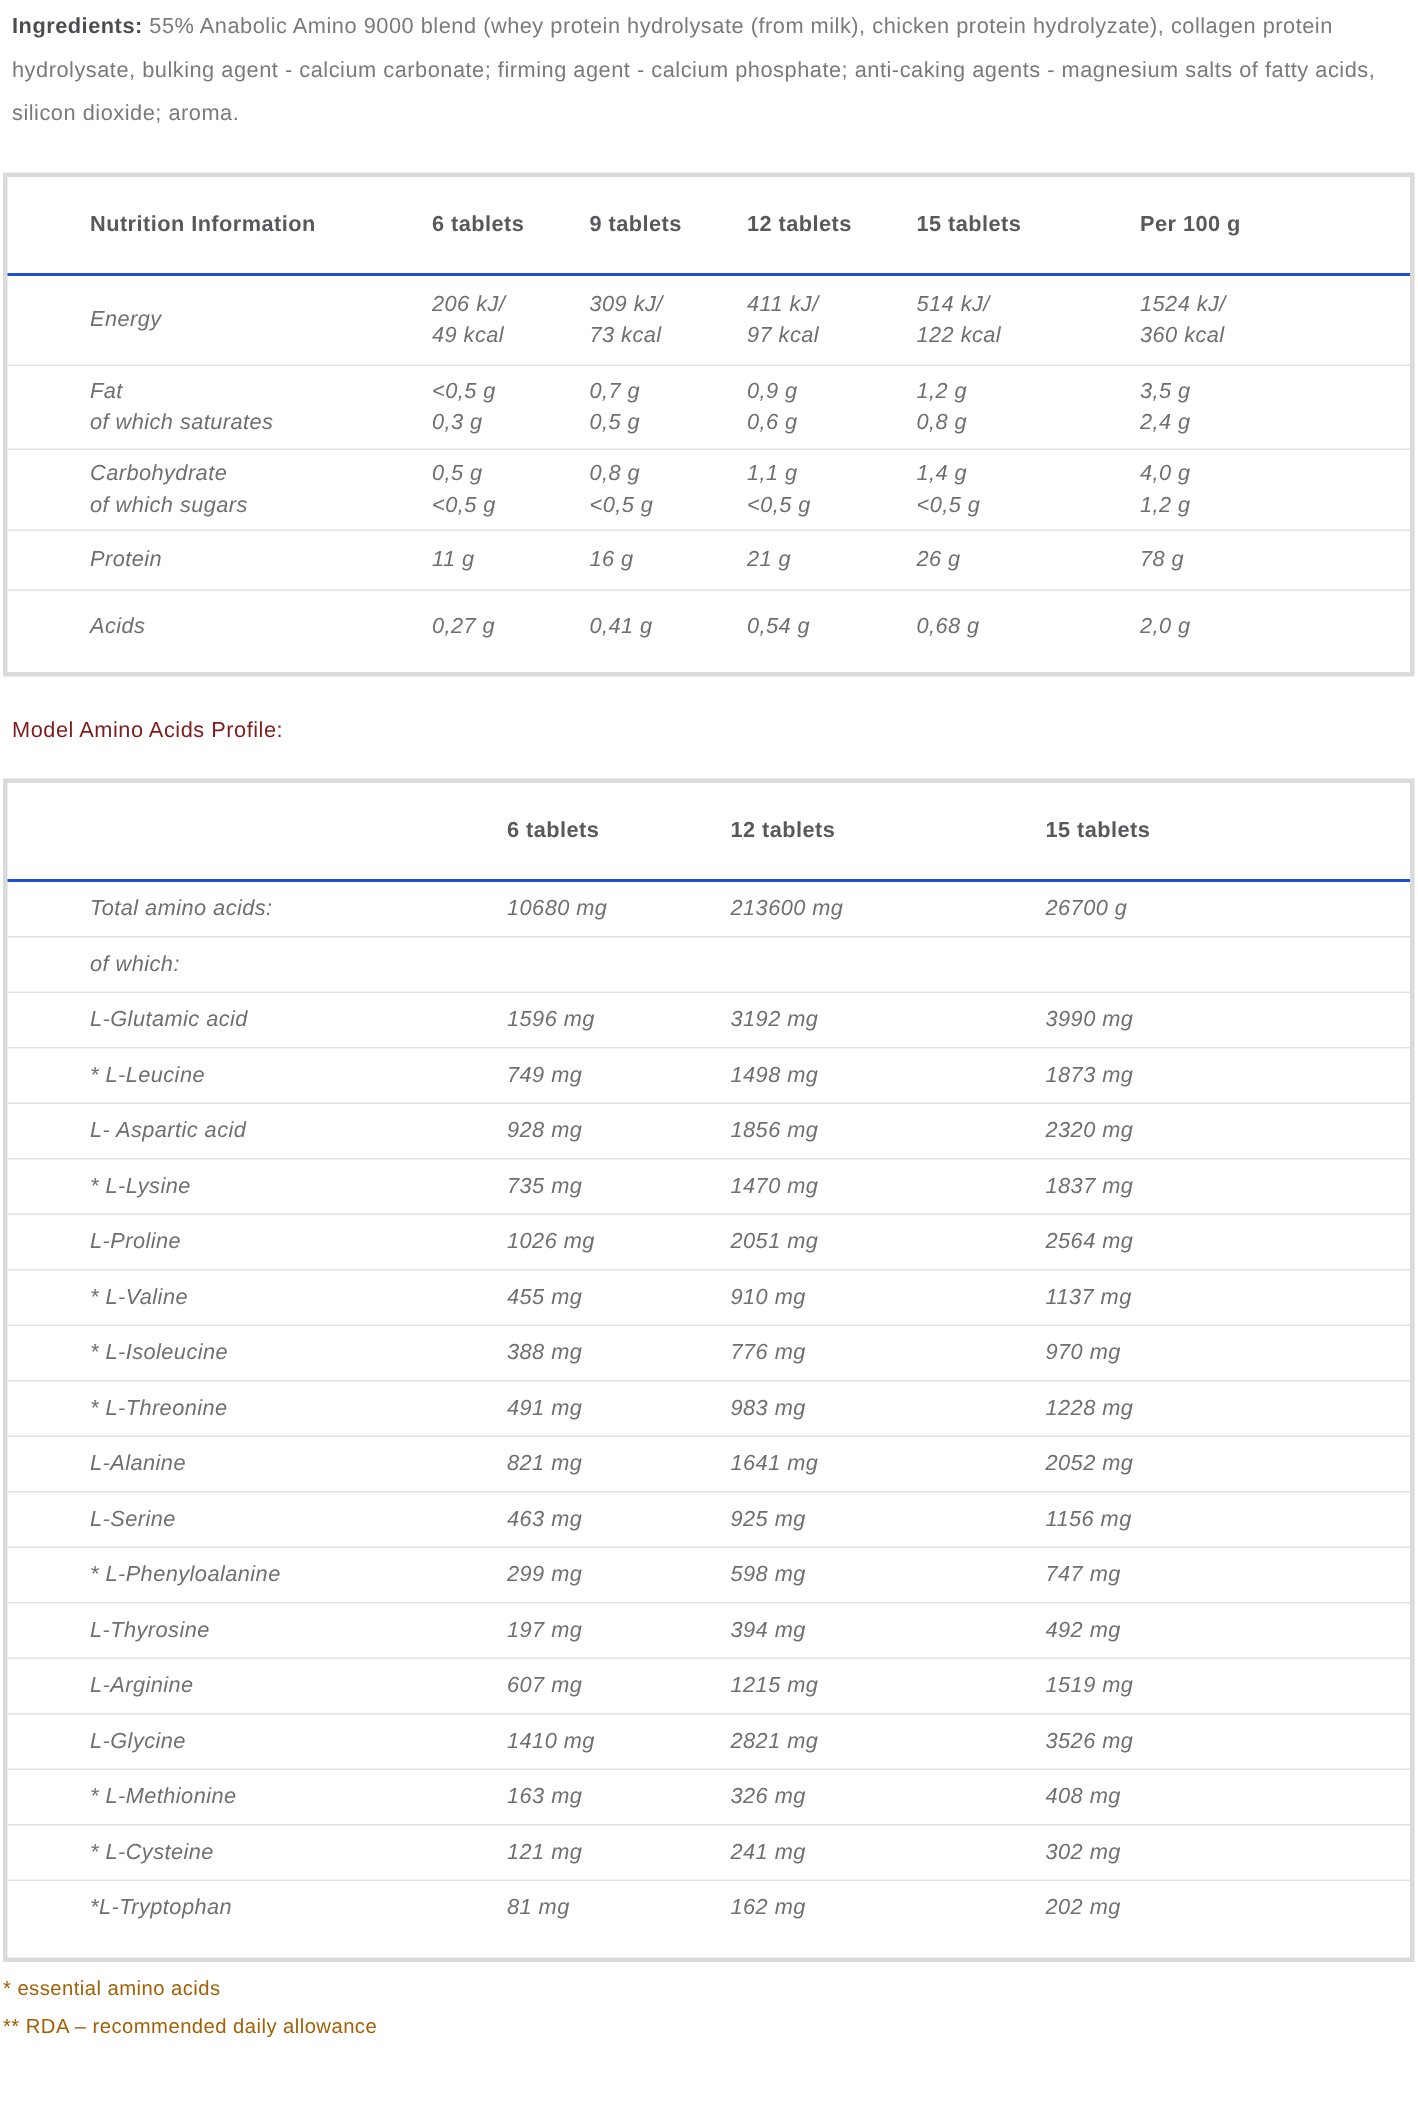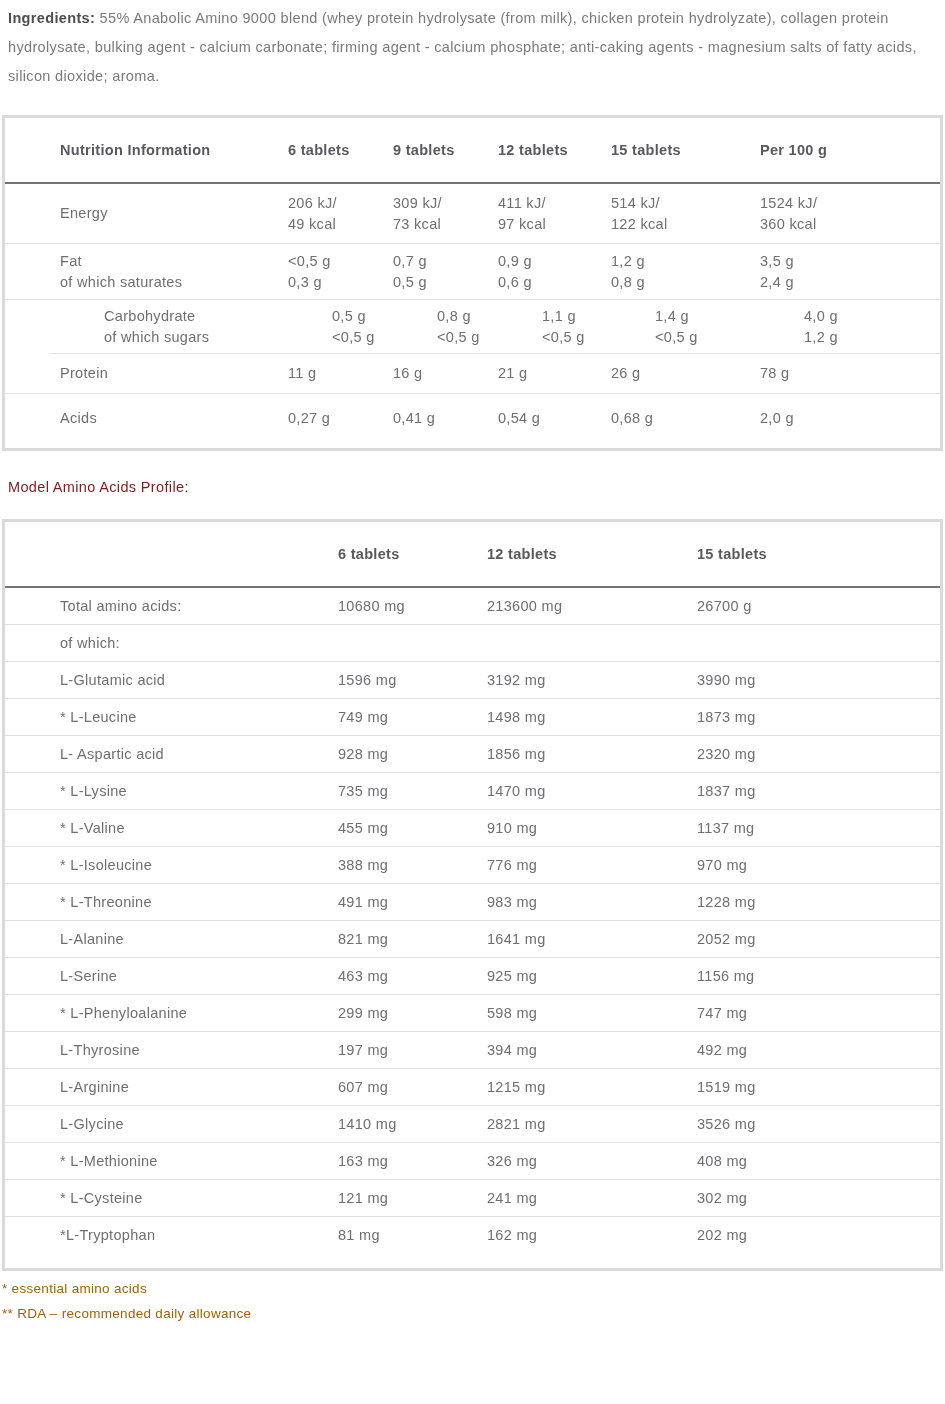--- a/index.html
+++ b/index.html
@@ -40,48 +40,49 @@
     box-sizing: border-box;
     padding-left: 55px;
     padding-right: 10px;
   }
   .n-grid { grid-template-columns: 228px 105px 105px 113px 149px 1fr; }
   .a-grid { grid-template-columns: 278px 149px 210px 1fr; }
 
   .thead {
     height: 66px;
     align-items: center;
-    border-bottom: 2px solid #737373;
+    border-bottom: 2px solid #1d4ed8;
     margin: 0 0 0 0;
   }
   .head-cell {
     font-weight: 700;
     font-size: 14.5px;
     letter-spacing: 0.3px;
     color: #58595d;
   }
 
   .row {
     align-items: center;
     border-bottom: 1px solid #e1e1e2;
+    font-style: italic;
   }
   .rows .row:last-child { border-bottom: none; }
 
   .cell {
     font-size: 14.5px;
     letter-spacing: 0.3px;
     color: #6e6f72;
     line-height: 21px;
   }
   .cell .line { line-height: 21px; }
 
   
   #n-rows .row:nth-child(1) { height: 60px; }
   #n-rows .row:nth-child(2) { height: 56px; }
-  #n-rows .row:nth-child(3) { height: 54px; margin-left: 44px; }
+  #n-rows .row:nth-child(3) { height: 54px; }
   #n-rows .row:nth-child(4) { height: 40px; }
   #n-rows .row:nth-child(5) { height: 48px; }
 
   
   #a-rows .row { height: 37px; }
   #a-rows .row .cell { line-height: 17px; }
 
   
   .section-label {
     margin: 28px 0 0 8px;
@@ -277,20 +278,26 @@
           <div class="cell">1856 mg</div>
           <div class="cell">2320 mg</div>
         </div>
         <div class="grid a-grid row">
           <div class="cell">* L-Lysine</div>
           <div class="cell">735 mg</div>
           <div class="cell">1470 mg</div>
           <div class="cell">1837 mg</div>
         </div>
         <div class="grid a-grid row">
+          <div class="cell">L-Proline</div>
+          <div class="cell">1026 mg</div>
+          <div class="cell">2051 mg</div>
+          <div class="cell">2564 mg</div>
+        </div>
+        <div class="grid a-grid row">
           <div class="cell">* L-Valine</div>
           <div class="cell">455 mg</div>
           <div class="cell">910 mg</div>
           <div class="cell">1137 mg</div>
         </div>
         <div class="grid a-grid row">
           <div class="cell">* L-Isoleucine</div>
           <div class="cell">388 mg</div>
           <div class="cell">776 mg</div>
           <div class="cell">970 mg</div>

